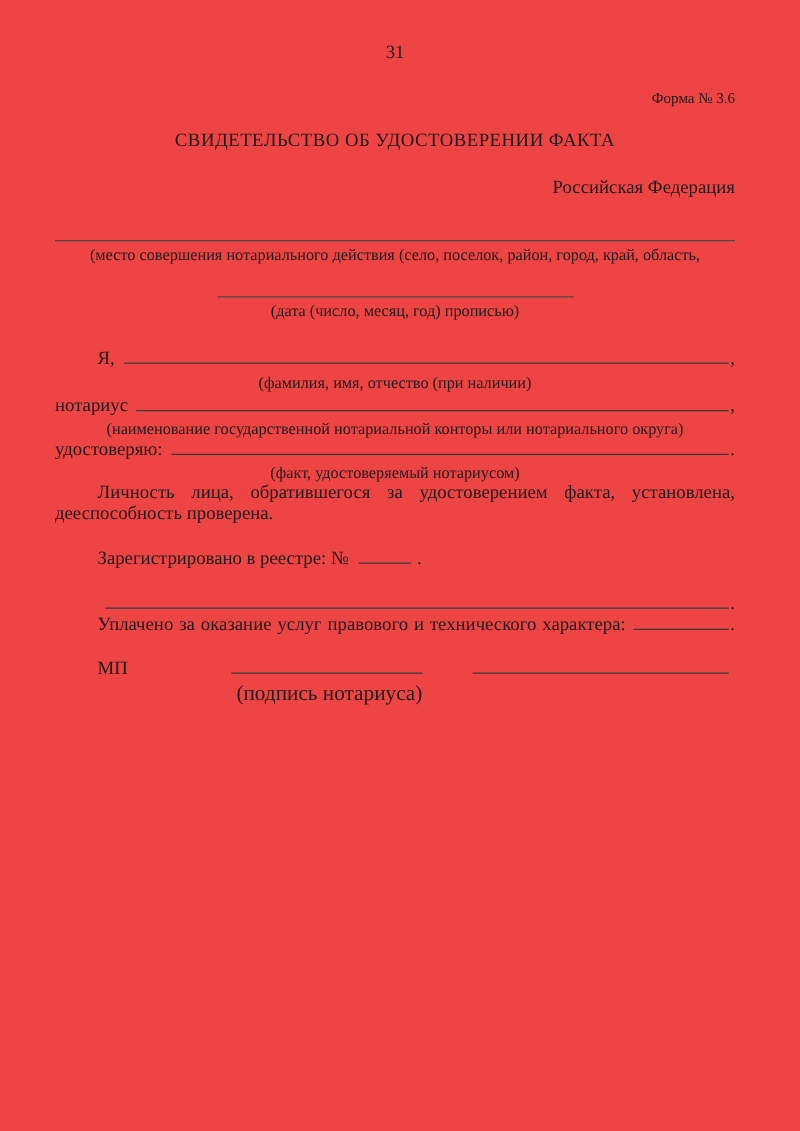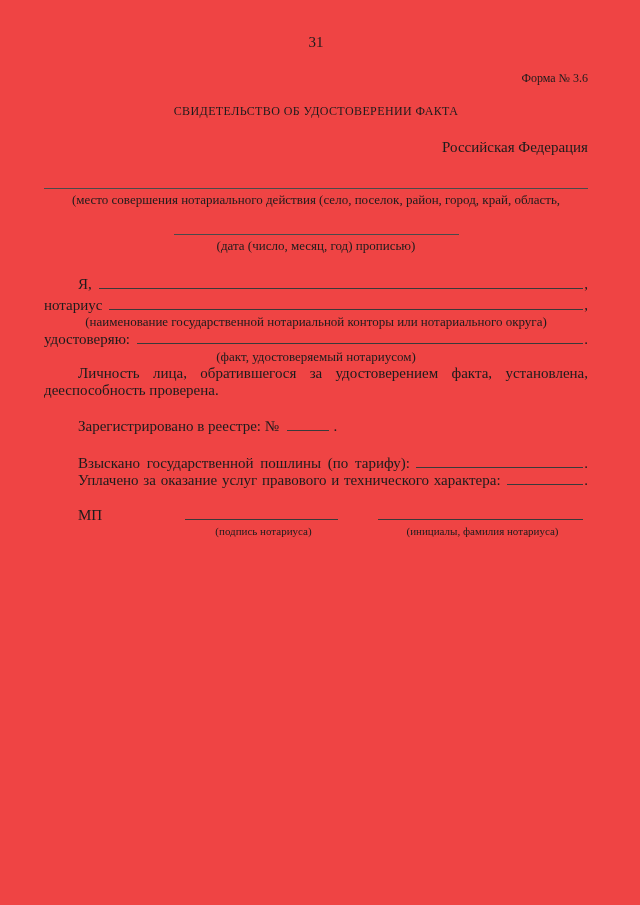--- a/index.html
+++ b/index.html
@@ -13,21 +13,21 @@
     padding: 34px 52px 0 44px;
     font-family: Liberation Serif, serif;
     font-size: 15px;
     line-height: 1.1;
     color: #1c1c1c;
   }
   .page-number { text-align: center; }
   .form-label { text-align: right; margin-top: 21px; font-size: 12px; }
   .doc-title {
     text-align: center; margin: 20px 0 0 0;
-    font-size: 12px; font-weight: normal; letter-spacing: 0.4px;
+    font-size: 15px; font-weight: normal; letter-spacing: 0.4px;
   }
   .doc-subtitle { text-align: right; margin-top: 21px; }
 
   .caption {
     font-size: 13px;
     text-align: center;
     line-height: 1.18;
     white-space: nowrap;
   }
 
@@ -67,21 +67,21 @@
   .services-row { padding-left: 34px; word-spacing: 1px; line-height: 17px; }
   .fee-row .fill-blank, .services-row .fill-blank { margin-left: 6px; }
   .end-punct { margin-left: 1px; }
 
   .sig-row { display: flex; align-items: baseline; margin-top: 18px; }
   .seal { margin-left: 34px; }
   .sig-line { height: 1px; border-bottom: 1px solid #3a3a3a; }
   .sig-line-1 { width: 153px; margin-left: 83px; }
   .sig-line-2 { width: 205px; margin-left: 40px; }
   .sig-captions { display: flex; margin-top: 2px; }
-  .sig-cap { font-size: 11px; text-align: center; white-space: nowrap; }
+  .sig-cap { font-size: 17px; text-align: center; white-space: nowrap; }
   .sig-cap-1 { width: 153px; margin-left: 143px; }
   .sig-cap-2 { width: 205px; margin-left: 40px; }
 </style>
 </head>
 <body>
 
 <div class="page">
 
   <div class="page-number">31</div>
 
@@ -97,20 +97,21 @@
   </div>
 
   <div class="rule-line date-line"></div>
   <div class="caption date-caption">(дата (число, месяц, год) прописью)</div>
 
   <div class="fill-row row-ya">
     <span>Я,</span>
     <span class="fill-blank"></span>
     <span class="end-punct">,</span>
   </div>
+  <div class="caption cap-name">(фамилия, имя, отчество (при наличии)</div>
 
   <div class="fill-row row-notary">
     <span>нотариус</span>
     <span class="fill-blank"></span>
     <span class="end-punct">,</span>
   </div>
   <div class="caption cap-office">(наименование государственной нотариальной конторы или нотариального округа)</div>
 
   <div class="fill-row row-fact">
     <span>удостоверяю:</span>
@@ -121,34 +122,32 @@
 
   <p class="identity-par">Личность лица, обратившегося за удостоверением факта, установлена, дееспособность проверена.</p>
 
   <div class="registry-row">
     <span>Зарегистрировано в реестре: №</span>
     <span class="inline-blank registry-blank"></span>
     <span class="end-punct">.</span>
   </div>
 
   <div class="fill-row fee-row">
-    <span>Взыскано государственной пошлины (по тарифу):</span>
     <span class="fill-blank"></span>
     <span class="end-punct">.</span>
   </div>
 
   <div class="fill-row services-row">
     <span>Уплачено за оказание услуг правового и технического характера:</span>
     <span class="fill-blank"></span>
     <span class="end-punct">.</span>
   </div>
 
   <div class="sig-row">
     <span class="seal">МП</span>
     <span class="sig-line sig-line-1"></span>
     <span class="sig-line sig-line-2"></span>
   </div>
   <div class="sig-captions">
     <span class="sig-cap sig-cap-1">(подпись нотариуса)</span>
-    <span class="sig-cap sig-cap-2">(инициалы, фамилия нотариуса)</span>
   </div>
 
 </div>
 
 </body></html>

